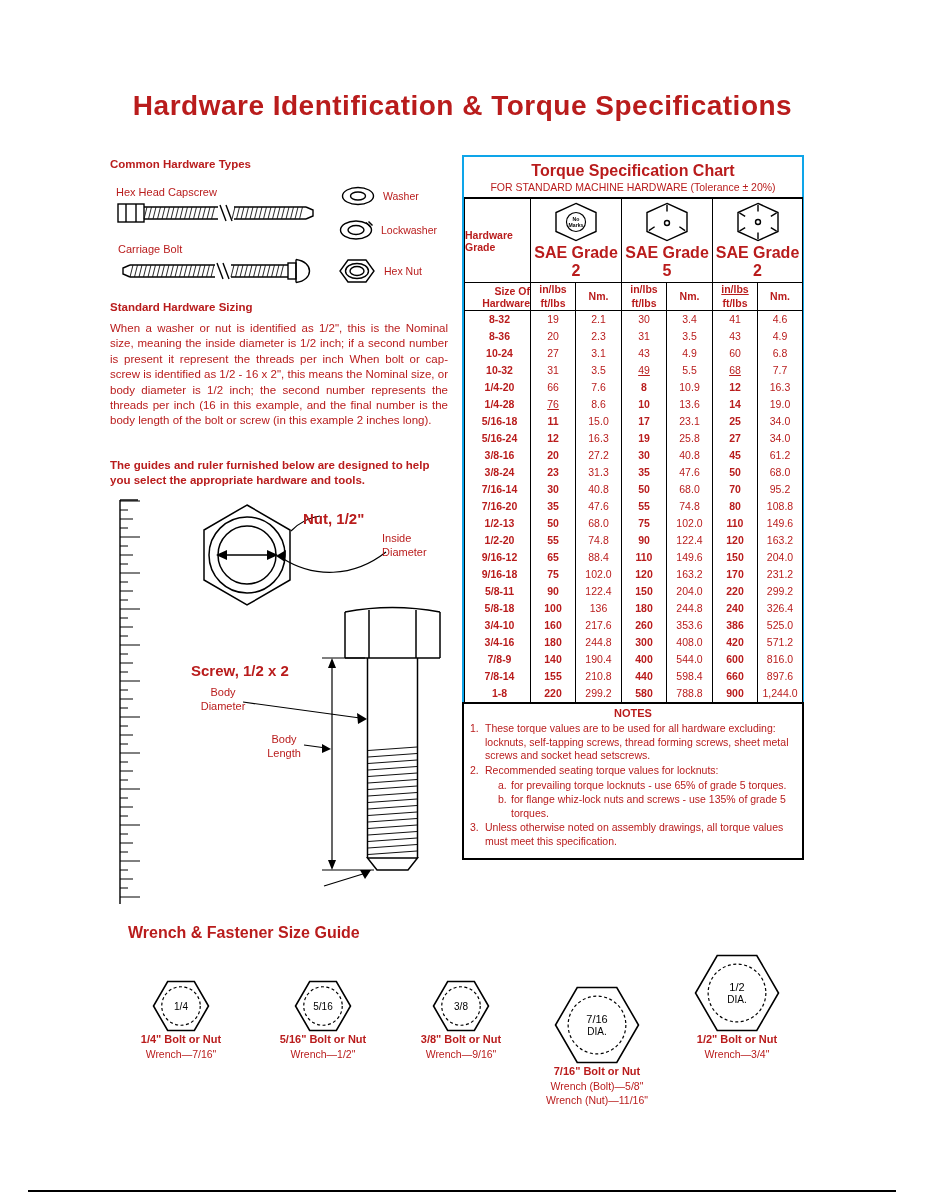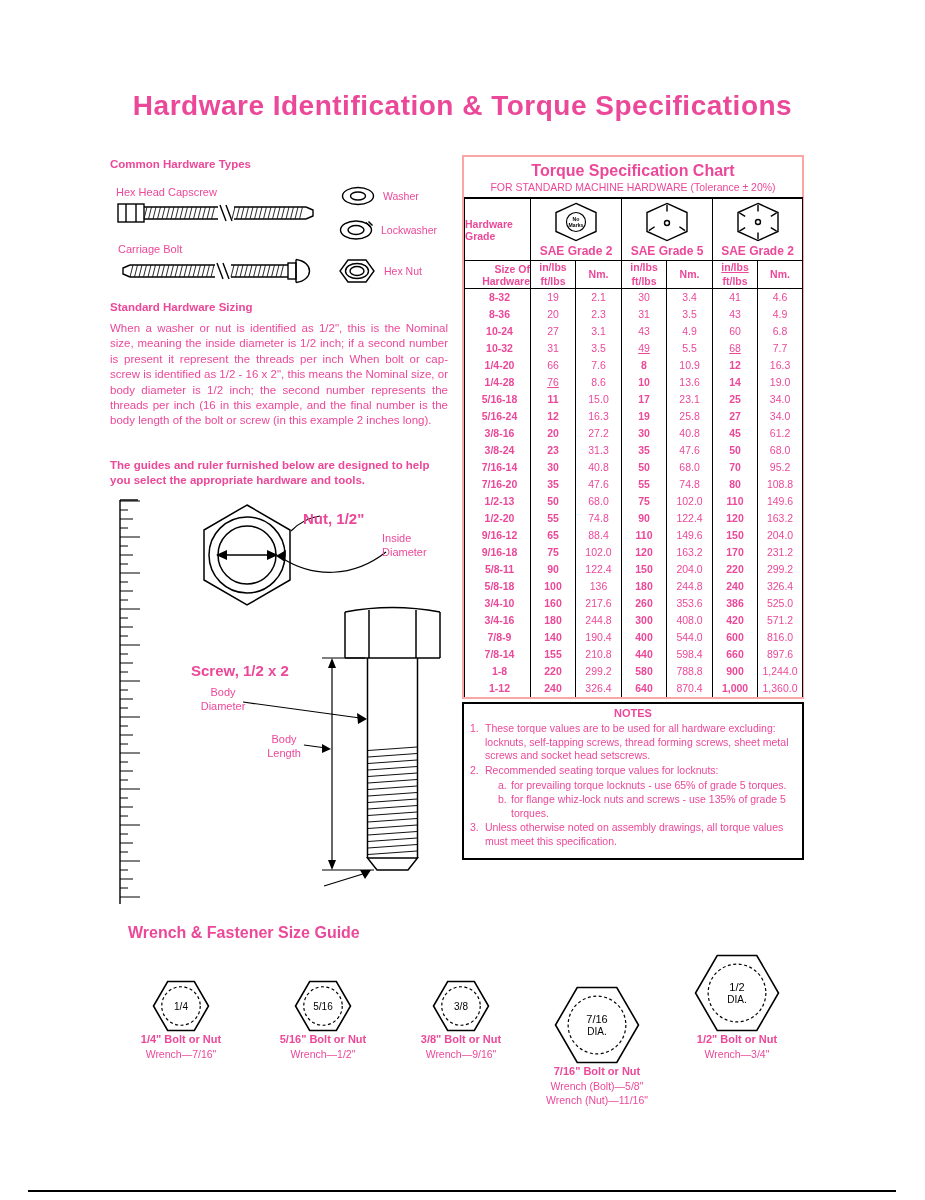--- a/index.html
+++ b/index.html
@@ -1,44 +1,44 @@
 <!DOCTYPE html>
 <html><head>
 <meta charset="utf-8">
 <style>
   html,body{margin:0;padding:0;background:#fff;}
-  .page{position:relative;width:925px;height:1200px;background:#fff;color:#ec4899;
+  .page{position:relative;width:925px;height:1200px;background:#fff;color:#b91c1c;
         font-family:"Liberation Sans",sans-serif;overflow:hidden;}
   .abs{position:absolute;}
   .prel{white-space:pre-line;}
   .b{font-weight:bold;}
   .ul{text-decoration:underline;}
 
   .page-title{top:90px;left:0;width:925px;text-align:center;font-size:28px;font-weight:bold;letter-spacing:.5px;}
 
   .sec-heading{font-size:11.5px;font-weight:bold;}
   .small-label{font-size:11px;}
   .icon-row{display:flex;align-items:center;gap:7px;}
   .icon-row .small-label{font-size:10.5px;}
 
   .body-text{font-size:11.5px;line-height:1.34;text-align:justify;}
   .body-text-bold{font-size:11.5px;line-height:1.3;font-weight:bold;}
 
   .diagram-label-lg{font-size:15px;font-weight:bold;}
   .diagram-label-sm{font-size:11px;line-height:1.25;text-align:center;}
 
   
-  .chart-box{left:462px;top:155px;width:338px;border:2px solid #fca5a5;background:#fff;}
+  .chart-box{left:462px;top:155px;width:338px;border:2px solid #0ea5e9;background:#fff;}
   .chart-title{text-align:center;font-weight:bold;font-size:16px;padding-top:5px;}
   .chart-subtitle{text-align:center;font-size:10.5px;padding:1px 0 4px;}
   table.torque{border-collapse:collapse;width:100%;table-layout:fixed;border-top:2px solid #000;}
   table.torque th,table.torque td{border:1px solid #000;font-size:10.5px;padding:0;}
   table.torque thead th{vertical-align:middle;}
   .gcell{display:flex;flex-direction:column;align-items:center;padding:3px 0 2px;}
-  .gcell .glabel{font-size:12px;font-weight:bold;margin-top:2px;}
+  .gcell .glabel{font-size:16px;font-weight:bold;margin-top:2px;}
   .corner{font-size:10.5px;font-weight:bold;text-align:left;padding:2px 3px;}
   .sizehdr{font-size:10.5px;font-weight:bold;text-align:right;padding:3px 4px;}
   .ucell{text-align:center;font-weight:bold;font-size:10.5px;line-height:1.3;padding:4px 0;}
   .ucell span{display:block;}
   .g8t span:first-child{text-decoration:underline;}
   table.torque tbody td{border-top:none;border-bottom:none;height:17px;line-height:17px;text-align:center;}
   table.torque tbody td.c-size{text-align:center;padding-left:4px;font-weight:bold;}
 
   
   .notes-box{left:462px;top:702px;width:338px;border:2px solid #000;background:#fff;padding-bottom:8px;}

